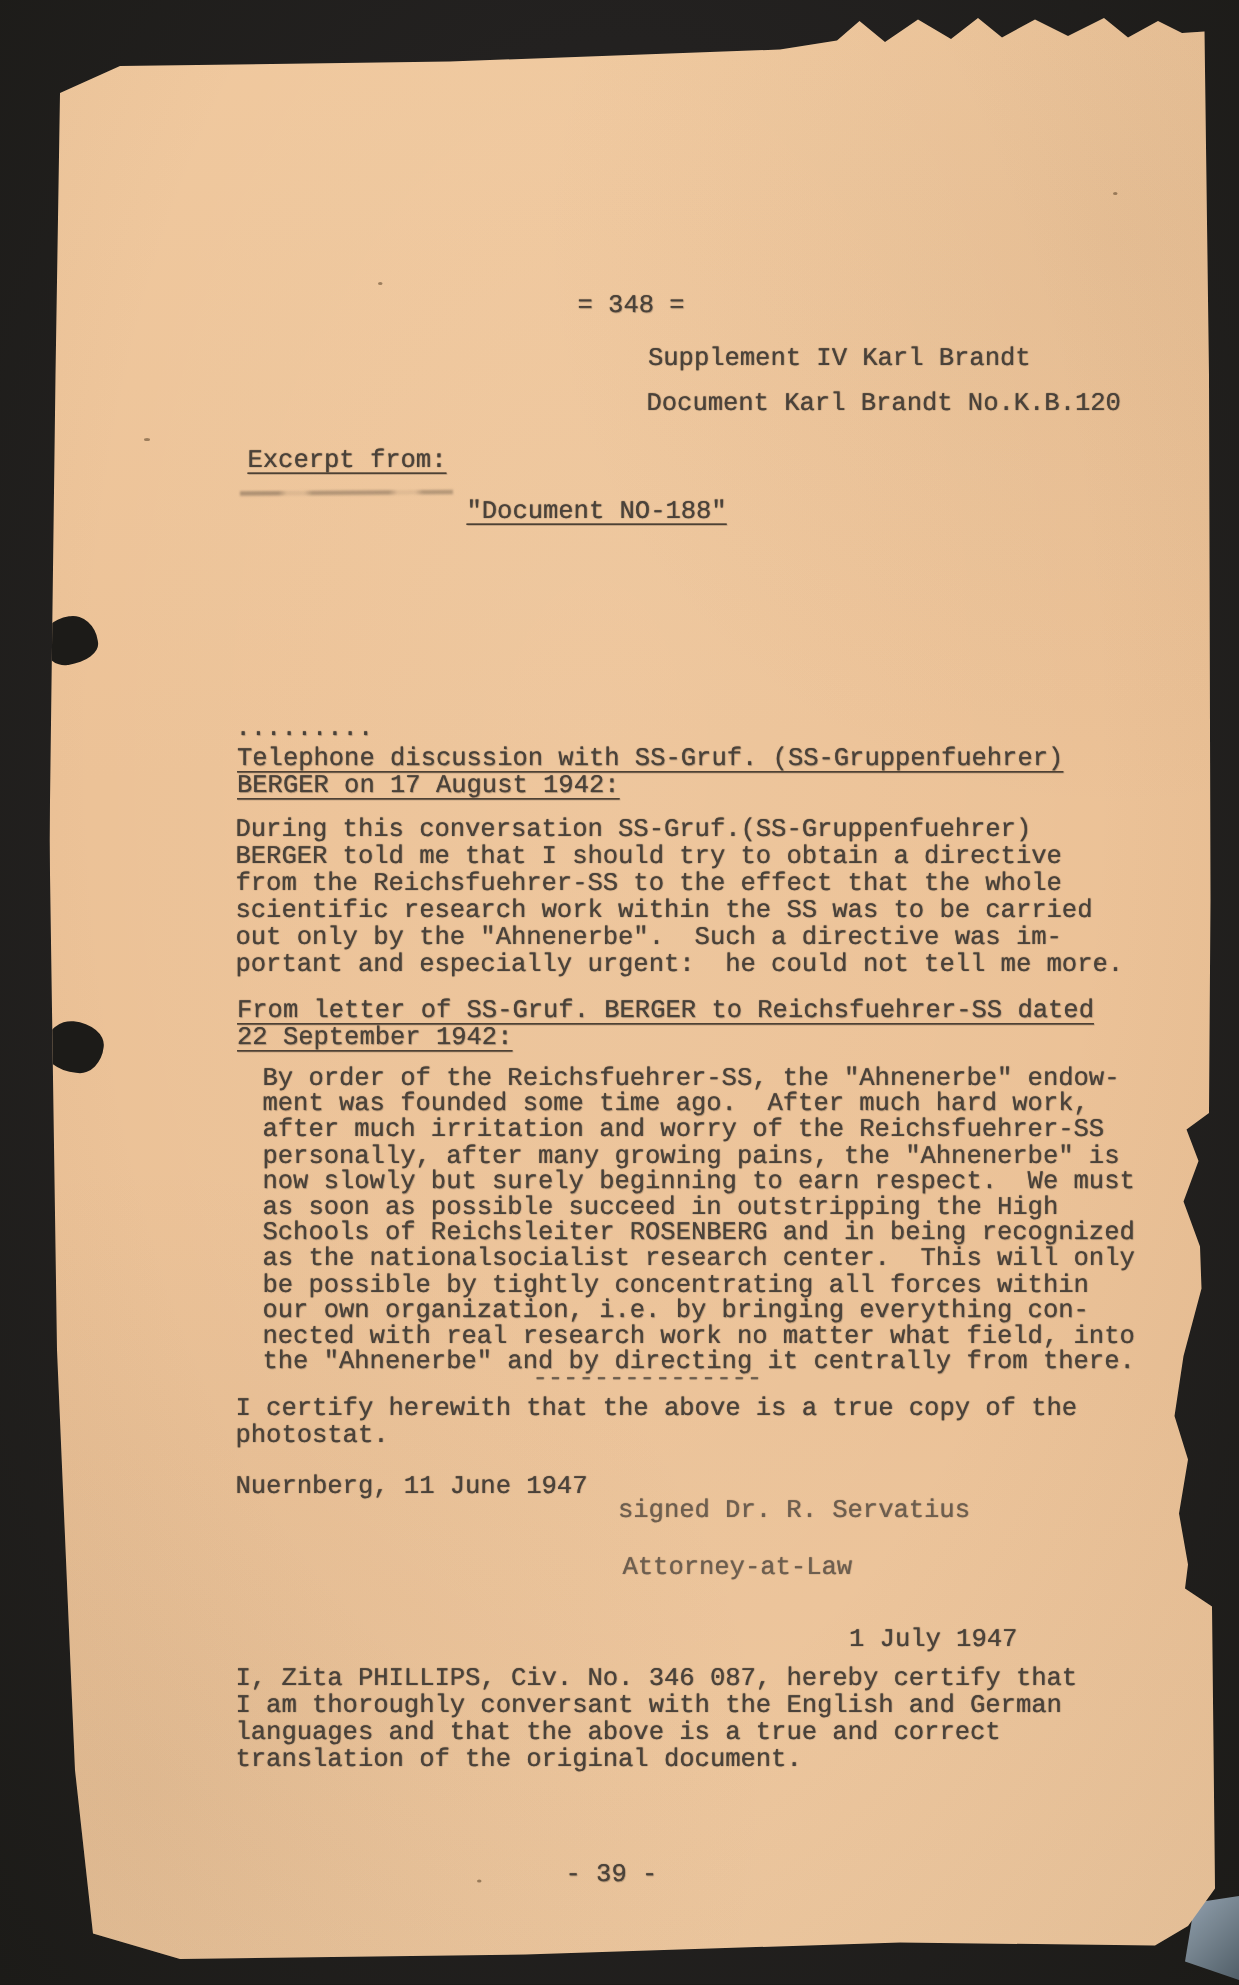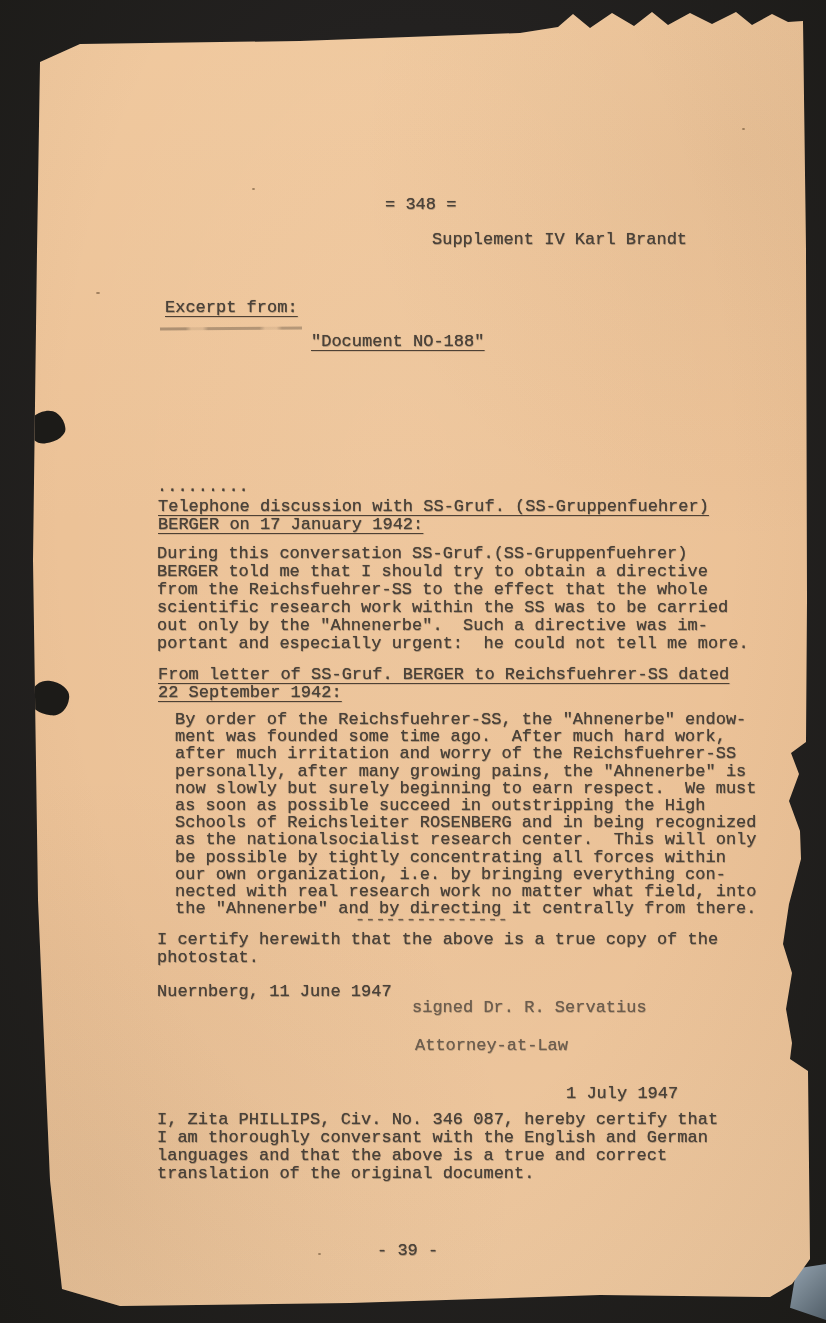--- a/index.html
+++ b/index.html
@@ -91,30 +91,31 @@
 
 <div class="stage">
 
   <div class="sliver"></div>
 
   <div class="paper">
 
     <div class="tw" id="page-marker">= 348 =</div>
 
     <div class="tw" id="supplement-line">Supplement IV Karl Brandt</div>
+    <div class="tw" id="document-number-line">Document Karl Brandt No.K.B.120</div>
 
     <div class="tw ul" id="excerpt-label">Excerpt from:</div>
     <div class="smudge"></div>
 
     <div class="tw ul" id="source-title">"Document NO-188"</div>
 
     <div class="tw" id="section1-ellipsis">.........</div>
 
     <div class="tw ul" id="section2-heading">Telephone discussion with SS-Gruf. (SS-Gruppenfuehrer)
-BERGER on 17 January 1942:</div>
+BERGER on 17 August 1942:</div>
     <div class="tw" id="section2-body">During this conversation SS-Gruf.(SS-Gruppenfuehrer)
 BERGER told me that I should try to obtain a directive
 from the Reichsfuehrer-SS to the effect that the whole
 scientific research work within the SS was to be carried
 out only by the "Ahnenerbe".  Such a directive was im-
 portant and especially urgent:  he could not tell me more.</div>
 
     <div class="tw ul" id="section3-heading">From letter of SS-Gruf. BERGER to Reichsfuehrer-SS dated
 22 September 1942:</div>
     <div class="tw p12" id="section3-body">By order of the Reichsfuehrer-SS, the "Ahnenerbe" endow-

